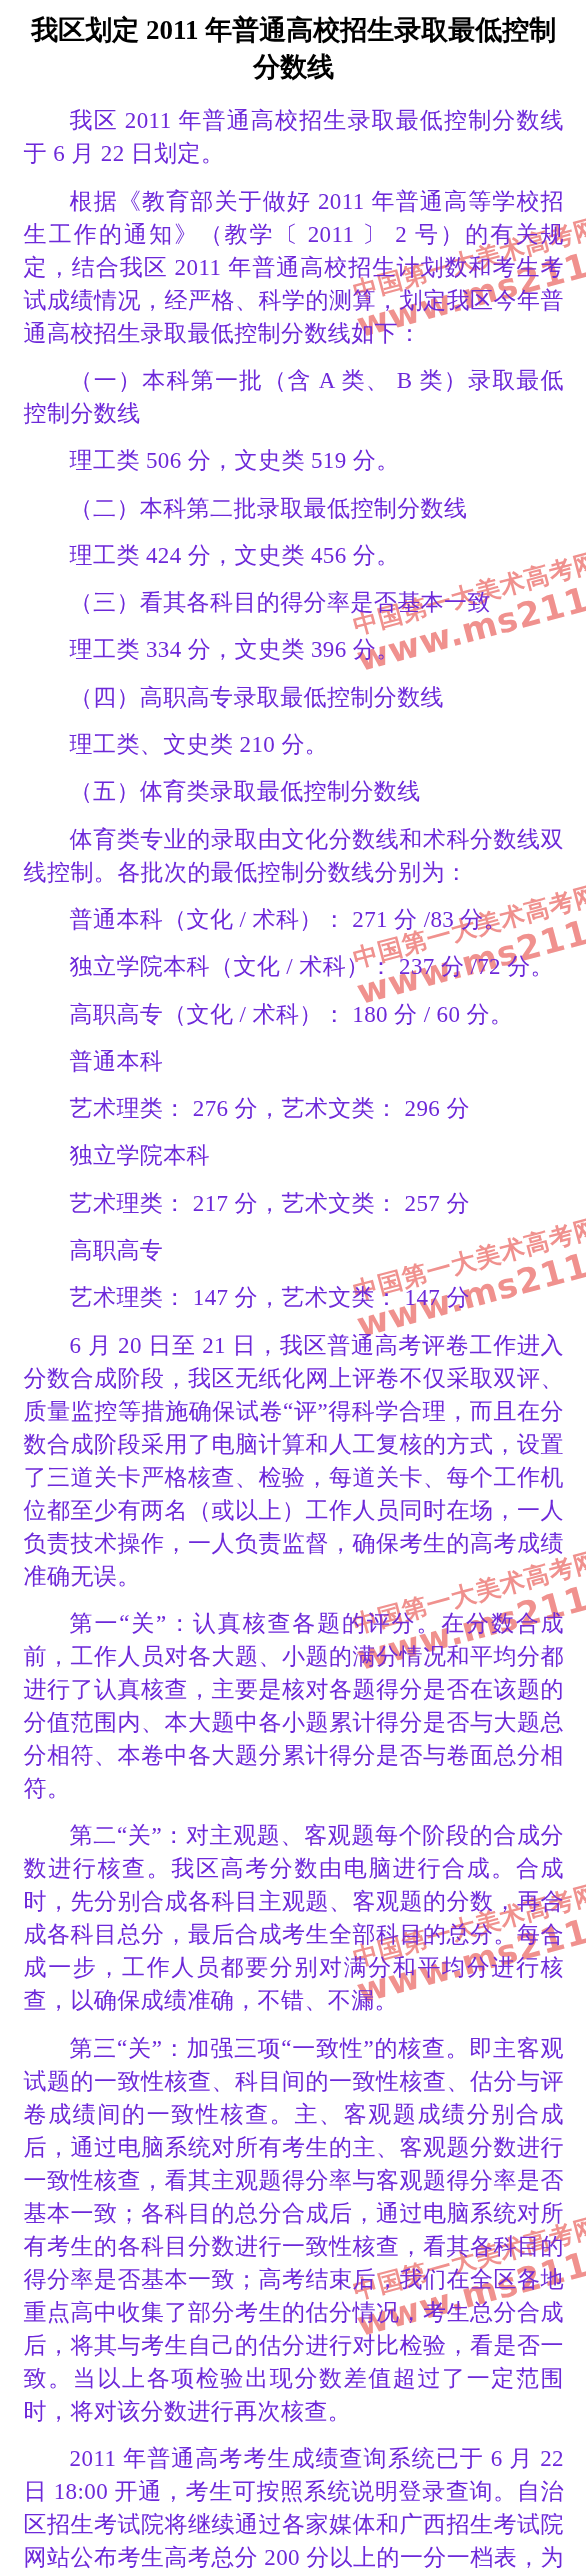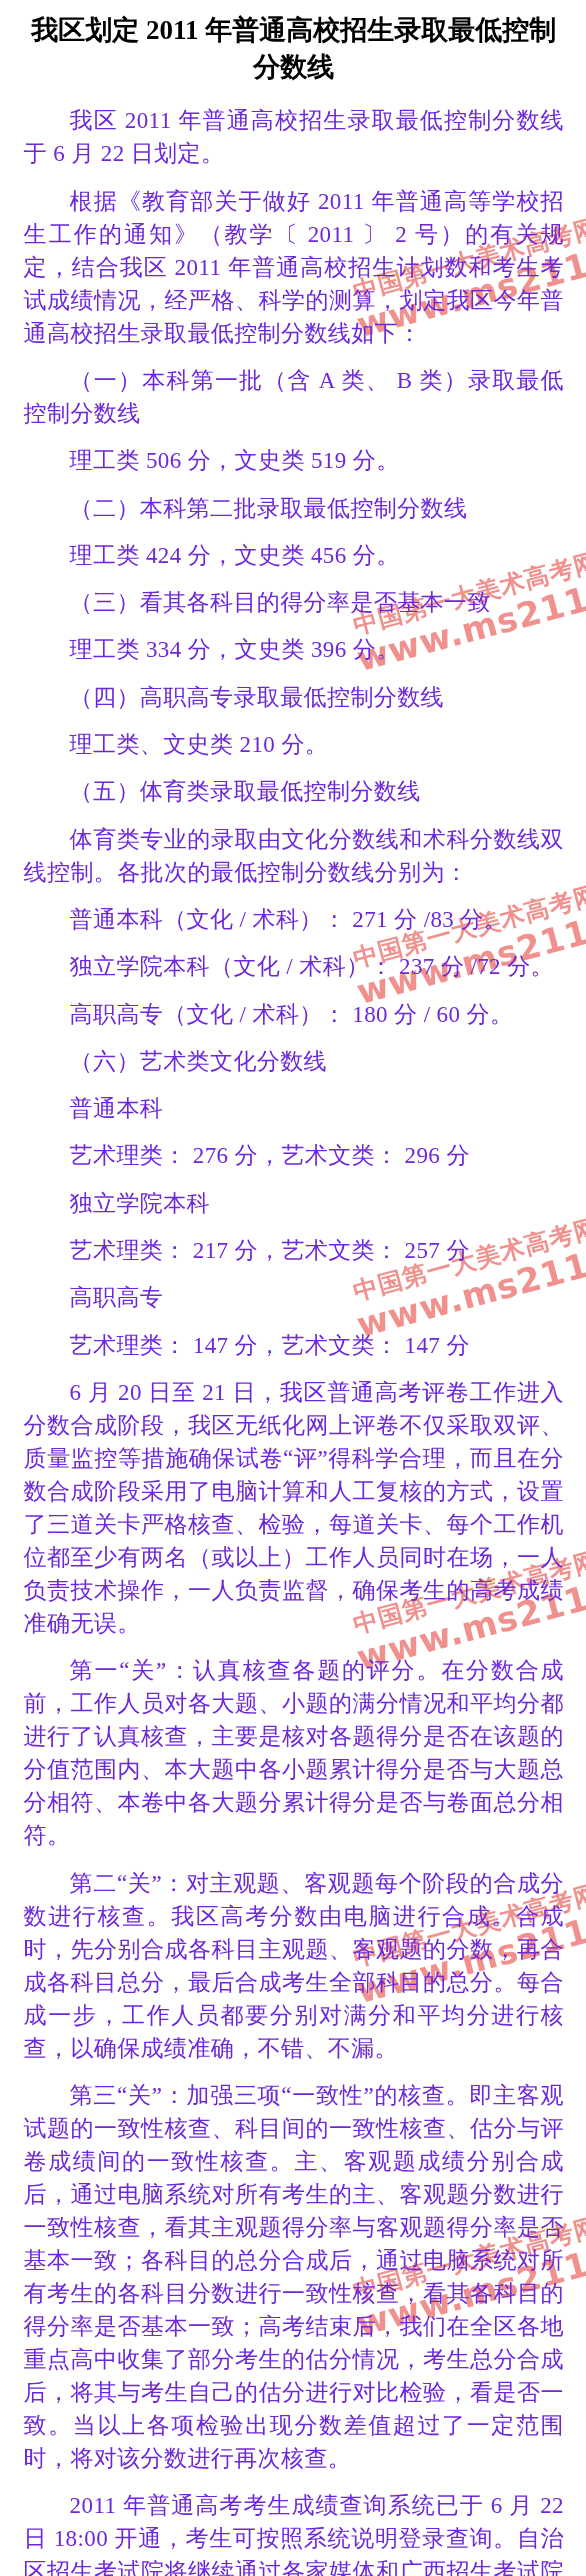--- a/index.html
+++ b/index.html
@@ -110,21 +110,20 @@
     <p class="para">理工类 424 分，文史类 456 分。</p>
     <p class="para">（三）看其各科目的得分率是否基本一致</p>
     <p class="para">理工类 334 分，文史类 396 分。</p>
     <p class="para">（四）高职高专录取最低控制分数线</p>
     <p class="para">理工类、文史类 210 分。</p>
     <p class="para">（五）体育类录取最低控制分数线</p>
     <p class="para">体育类专业的录取由文化分数线和术科分数线双线控制。各批次的最低控制分数线分别为：</p>
     <p class="para">普通本科（文化 / 术科）： 271 分 /83 分。</p>
     <p class="para">独立学院本科（文化 / 术科）： 237 分 /72 分。</p>
     <p class="para">高职高专（文化 / 术科）： 180 分 / 60 分。</p>
-    <p class="para">（六）艺术类文化分数线</p>
     <p class="para">普通本科</p>
     <p class="para">艺术理类： 276 分，艺术文类： 296 分</p>
     <p class="para">独立学院本科</p>
     <p class="para">艺术理类： 217 分，艺术文类： 257 分</p>
     <p class="para">高职高专</p>
     <p class="para">艺术理类： 147 分，艺术文类： 147 分</p>
     <p class="para">6 月 20 日至 21 日，我区普通高考评卷工作进入分数合成阶段，我区无纸化网上评卷不仅采取双评、质量监控等措施确保试卷“评”得科学合理，而且在分数合成阶段采用了电脑计算和人工复核的方式，设置了三道关卡严格核查、检验，每道关卡、每个工作机位都至少有两名（或以上）工作人员同时在场，一人负责技术操作，一人负责监督，确保考生的高考成绩准确无误。</p>
     <p class="para">第一“关”：认真核查各题的评分。在分数合成前，工作人员对各大题、小题的满分情况和平均分都进行了认真核查，主要是核对各题得分是否在该题的分值范围内、本大题中各小题累计得分是否与大题总分相符、本卷中各大题分累计得分是否与卷面总分相符。</p>
     <p class="para">第二“关”：对主观题、客观题每个阶段的合成分数进行核查。我区高考分数由电脑进行合成。合成时，先分别合成各科目主观题、客观题的分数，再合成各科目总分，最后合成考生全部科目的总分。每合成一步，工作人员都要分别对满分和平均分进行核查，以确保成绩准确，不错、不漏。</p>
     <p class="para">第三“关”：加强三项“一致性”的核查。即主客观试题的一致性核查、科目间的一致性核查、估分与评卷成绩间的一致性核查。主、客观题成绩分别合成后，通过电脑系统对所有考生的主、客观题分数进行一致性核查，看其主观题得分率与客观题得分率是否基本一致；各科目的总分合成后，通过电脑系统对所有考生的各科目分数进行一致性核查，看其各科目的得分率是否基本一致；高考结束后，我们在全区各地重点高中收集了部分考生的估分情况，考生总分合成后，将其与考生自己的估分进行对比检验，看是否一致。当以上各项检验出现分数差值超过了一定范围时，将对该分数进行再次核查。</p>

